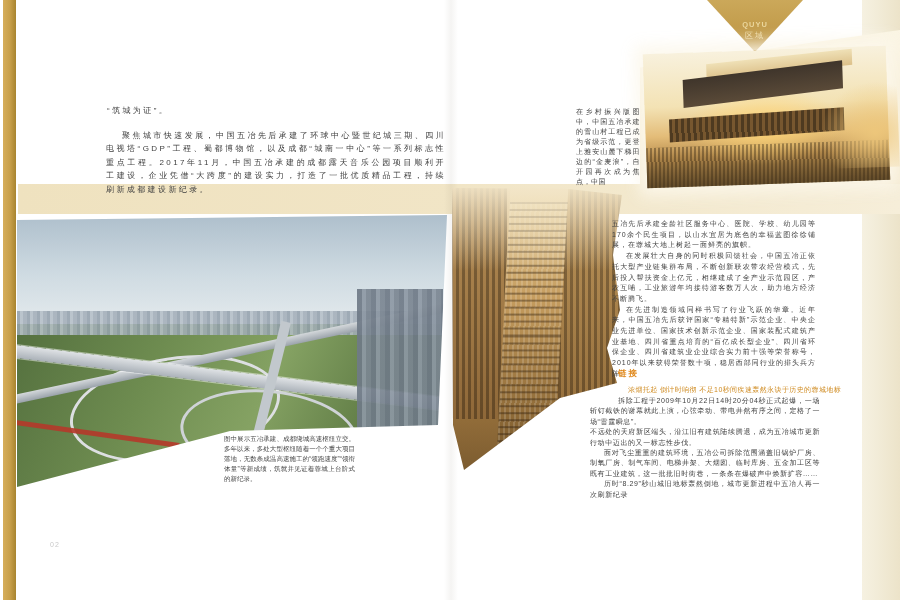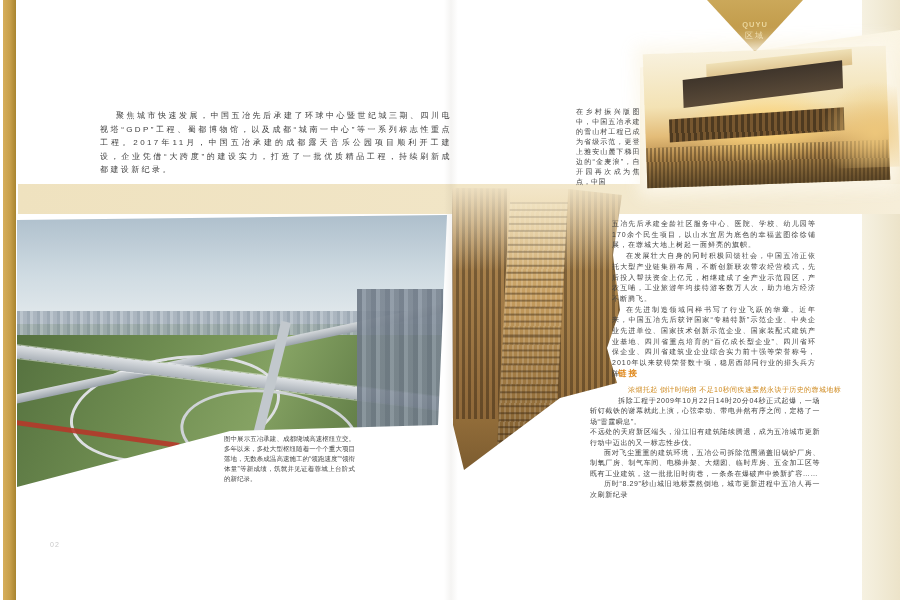--- a/index.html
+++ b/index.html
@@ -92,21 +92,21 @@
   .ph-bld .ground{left:0;bottom:0;width:100%;height:30%;
     background:linear-gradient(180deg,rgba(111,86,48,0),rgba(80,60,32,.4)),
       repeating-linear-gradient(90deg,rgba(30,20,8,.35) 0 2px,transparent 2px 4px)}
   .ph-bld .grass-glow{right:-4%;top:26%;width:32%;height:64%;
     background:radial-gradient(ellipse at 70% 60%,rgba(238,200,124,.9),rgba(238,200,124,0) 70%)}
 
   
   .txt{position:absolute;text-align:justify;color:#3f3f3f}
   .intro{left:95px;top:104px;width:362px;font-size:8px;line-height:13.5px;letter-spacing:2.4px}
   .intro .quote{text-indent:12px}
-  .intro p{margin:5px;text-indent:2em}
+  .intro p{margin:11px;text-indent:2em}
 
   .side-col{left:576px;top:107px;width:64px;font-size:7px;line-height:10px;letter-spacing:.5px}
 
   .main-col{left:612px;top:219px;width:204px;font-size:7px;line-height:10.7px;letter-spacing:1px}
   .main-col p{margin:0}
   .main-col p.ind{text-indent:2em}
 
   .link-heading{left:618px;top:368px;font-size:8.5px;font-weight:bold;color:#e0891d;letter-spacing:2px}
   .link-subtitle{left:628px;top:385px;width:230px;font-size:7px;color:#cf8a1f;
     white-space:nowrap;overflow:hidden;letter-spacing:.4px}
@@ -157,20 +157,21 @@
 <div class="abs ph-bld" role="img" aria-label="现代建筑暮色效果图">
   <div class="layer glow"></div>
   <div class="layer fascia"></div>
   <div class="layer roof"></div>
   <div class="layer deck"></div>
   <div class="layer ground"></div>
   <div class="layer grass-glow"></div>
 </div>
 
 <div class="txt intro">
+  <div class="quote">“筑城为证”。</div>
   <p>聚焦城市快速发展，中国五冶先后承建了环球中心暨世纪城三期、四川电视塔“GDP”工程、蜀都博物馆，以及成都“城南一中心”等一系列标志性重点工程。2017年11月，中国五冶承建的成都露天音乐公园项目顺利开工建设，企业凭借“大跨度”的建设实力，打造了一批优质精品工程，持续刷新成都建设新纪录。</p>
 </div>
 
 <div class="txt side-col">在乡村振兴版图中，中国五冶承建的雪山村工程已成为省级示范，更登上雅安山麓下梯田边的“金麦浪”，自开园再次成为焦点，中国</div>
 
 <div class="txt main-col">
   <p>五冶先后承建全龄社区服务中心、医院、学校、幼儿园等170余个民生项目，以山水宜居为底色的幸福蓝图徐徐铺展，在蓉城大地上树起一面鲜亮的旗帜。</p>
   <p class="ind">在发展壮大自身的同时积极回馈社会，中国五冶正依托大型产业链集群布局，不断创新联农带农经营模式，先后投入帮扶资金上亿元，相继建成了全产业示范园区，产农互哺，工业旅游年均接待游客数万人次，助力地方经济不断腾飞。</p>
   <p class="ind">在先进制造领域同样书写了行业飞跃的华章。近年来，中国五冶先后获评国家“专精特新”示范企业、中央企业先进单位、国家技术创新示范企业、国家装配式建筑产业基地、四川省重点培育的“百亿成长型企业”、四川省环保企业、四川省建筑业企业综合实力前十强等荣誉称号，2010年以来获得荣誉数十项，稳居西部同行业的排头兵方阵。</p>
 </div>

